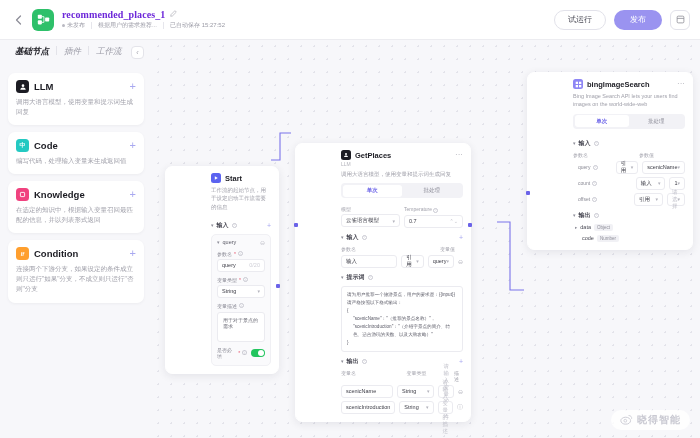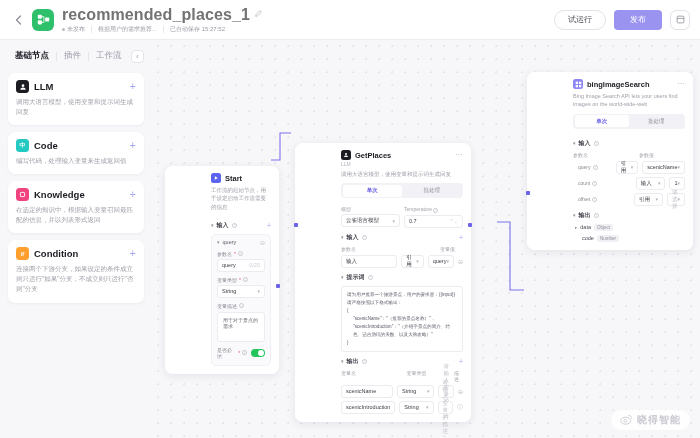--- a/index.html
+++ b/index.html
@@ -19,50 +19,50 @@
   }
   .back-btn { width: 16px; height: 16px; display: flex; align-items: center;
     justify-content: center; color: #8b8b96; font-size: 11px; cursor: pointer; }
   .app-logo {
     width: 22px; height: 22px; border-radius: 6px; margin-left: 6px;
     background: #2ec06a; display: flex; align-items: center; justify-content: center;
     flex: none;
   }
   .title-block { margin-left: 8px; display: flex; flex-direction: column; justify-content: center; }
   .title-row { display: flex; align-items: center; gap: 5px; }
-  .wf-title { font-size: 16px; font-weight: 700; color: #737373; letter-spacing: .1px; }
+  .wf-title { font-size: 10px; font-weight: 700; color: #6d28d9; letter-spacing: .1px; font-family: Liberation Serif, serif; }
   .edit-icon { color: #a6a6b0; font-size: 9px; cursor: pointer; line-height: 1; }
   .meta-row { display: flex; align-items: center; gap: 6px; margin-top: 1px; }
   .meta-chip { font-size: 6px; color: #9a9aa5; display: flex; align-items: center; gap: 2px; }
   .dot { width: 3px; height: 3px; border-radius: 50%; background: #b9b9c2; display: inline-block; }
   .meta-sep { width: 1px; height: 7px; background: #e6e6ec; }
   .meta-desc { font-size: 6px; color: #9a9aa5; max-width: 74px; overflow: hidden;
     white-space: nowrap; text-overflow: ellipsis; }
   .header-right { margin-left: auto; display: flex; align-items: center; gap: 8px; }
   .btn-run {
     height: 20px; padding: 0 13px; border-radius: 10px; border: 1px solid #e2e2ea;
     background: #fff; color: #4a4a55; font-size: 8px; display: flex; align-items: center;
     cursor: pointer;
   }
   .btn-publish {
-    height: 20px; padding: 0 16px; border-radius: 4px; border: none;
+    height: 20px; padding: 0 16px; border-radius: 10px; border: none;
     background: #9a93f0; color: #fff; font-size: 8px; display: flex; align-items: center;
     cursor: pointer;
   }
   .btn-icon {
     width: 20px; height: 20px; border-radius: 6px; border: 1px solid #e2e2ea; background: #fff;
     display: flex; align-items: center; justify-content: center; cursor: pointer; color: #85858f;
   }
 
   
   .sidebar {
     position: absolute; top: 40px; left: 0; width: 152px; height: 398px;
     background: #f7f7fa; padding: 6px 8px;
   }
-  .side-tabs { display: flex; align-items: center; gap: 0; height: 20px; }
+  .side-tabs { display: flex; gap: 0; height: 20px; font-style: italic; }
   .side-tab { font-size: 8.5px; color: #9a9aa5; padding: 0 7px; cursor: pointer; }
   .side-tab.active { color: #1c1c23; font-weight: 700; }
   .tab-div { width: 1px; height: 9px; background: #e3e3e9; }
   .collapse-btn {
     margin-left: auto; width: 13px; height: 13px; border-radius: 4px;
     border: 1px solid #e4e4ea; background: #fff; color: #9a9aa5; font-size: 7px;
     display: flex; align-items: center; justify-content: center; cursor: pointer;
   }
   .node-card {
     background: #fff; border-radius: 7px; padding: 7px 8px 8px; margin-top: 7px;

